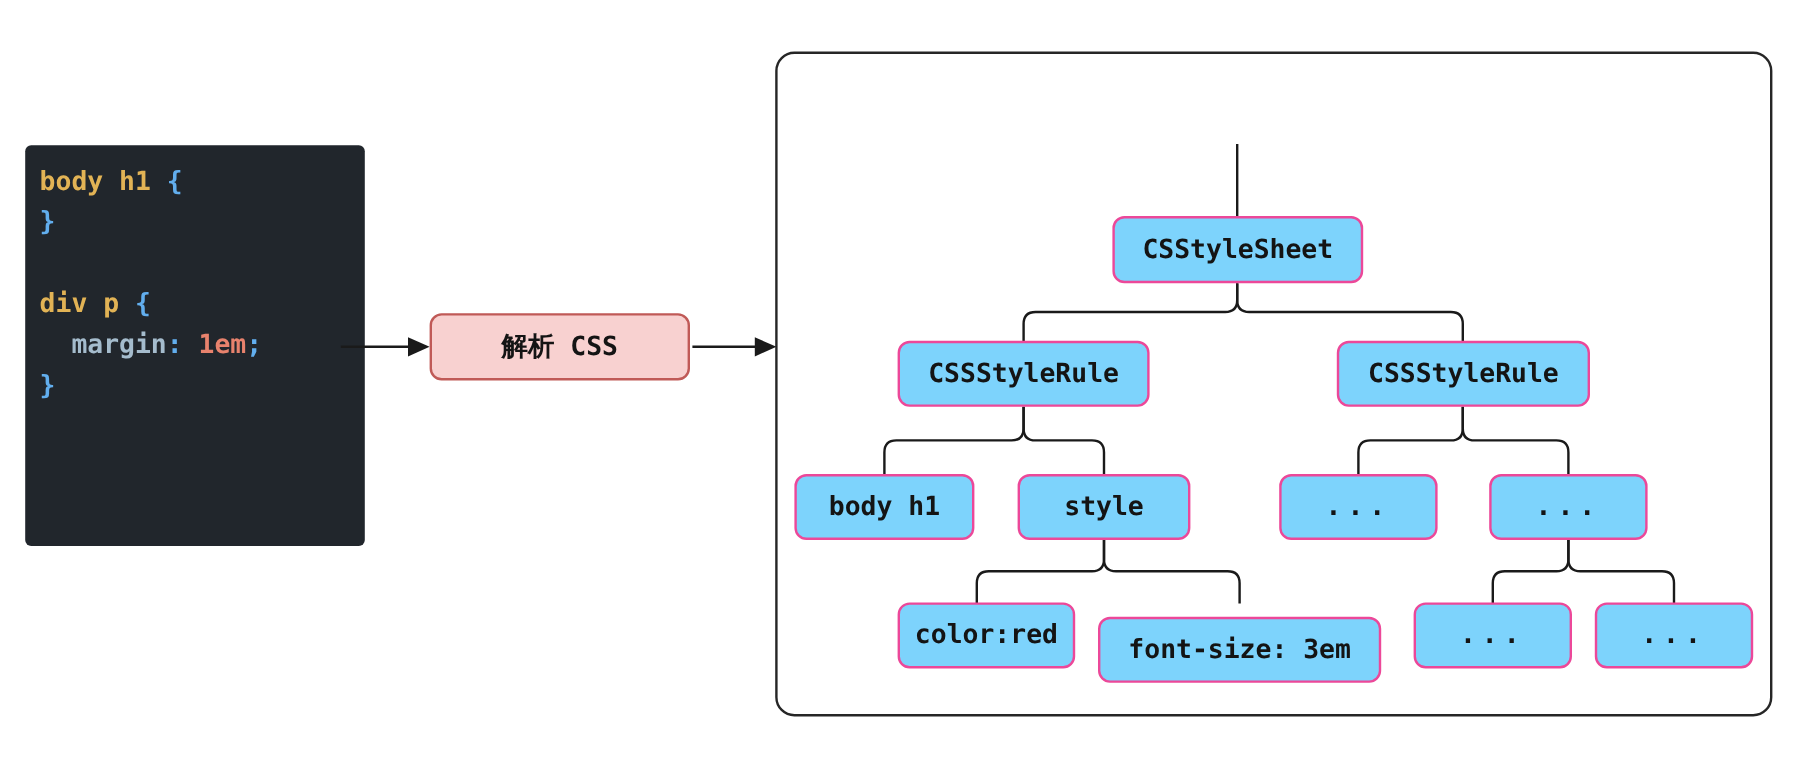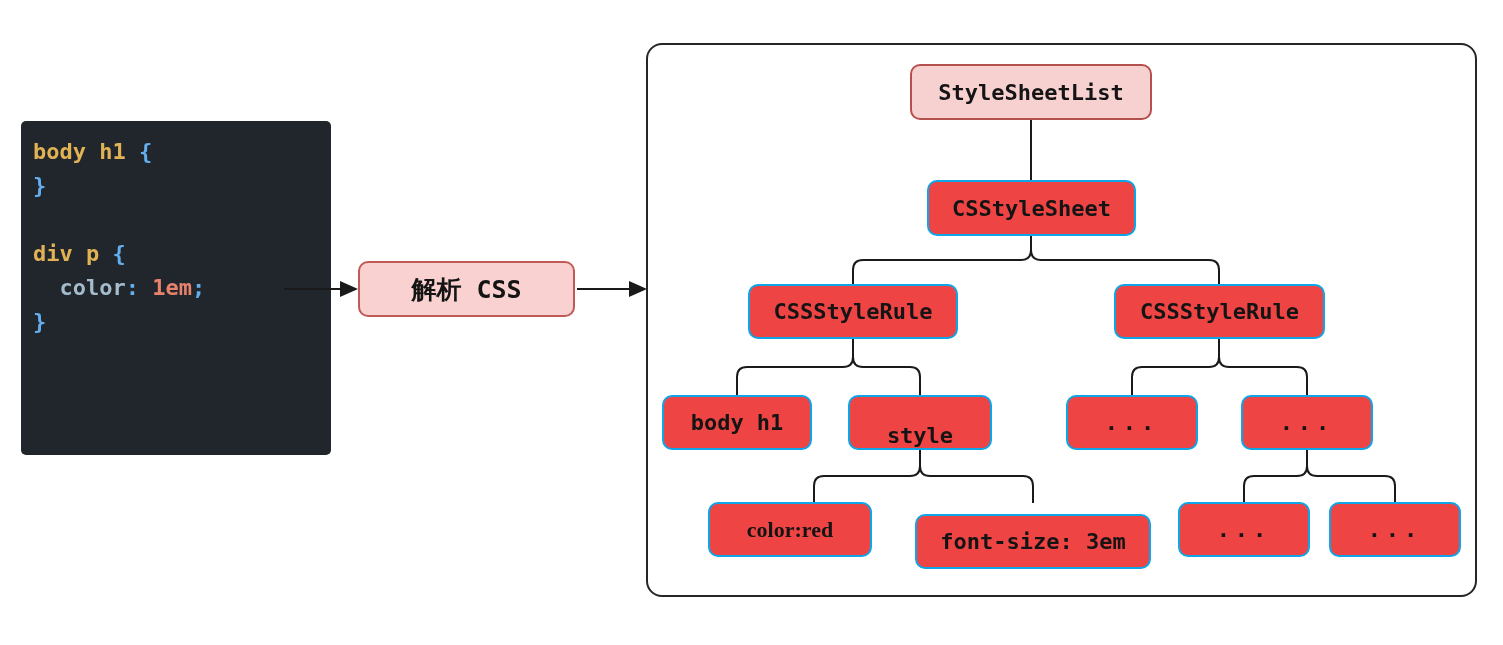--- a/index.html
+++ b/index.html
@@ -6,40 +6,40 @@
   body{
     position:relative;
     width:1503px;height:645px;
     overflow:hidden;
     font-family:"DejaVu Sans Mono","Liberation Mono",monospace;
   }
   .stage{position:absolute;inset:0;}
 
   
   .code-block{
-    position:absolute;left:21px;top:121px;width:310px;height:334px;
+    position:absolute;left:21px;top:121px;width:283px;height:334px;
     background:#21262c;border-radius:5px;box-sizing:border-box;
     padding:14px 0 0 12px;
   }
   .code-line{
     height:34px;line-height:34px;font-size:22px;font-weight:bold;
     white-space:pre;
   }
   .tk-sel {color:#e2b355;}
   .tk-prop{color:#a5bccd;}
   .tk-punc{color:#62aeee;}
   .tk-val {color:#e7eaed;}
   .tk-num {color:#e8826d;}
 
   
   .parse-box{
     position:absolute;left:358px;top:261px;width:217px;height:56px;
     background:#f8d1d0;border:2px solid #c05a57;border-radius:10px;
     box-sizing:border-box;display:flex;align-items:center;justify-content:center;
-    font-size:25px;font-weight:bold;color:#141414;
+    font-size:22px;font-weight:bold;color:#141414;
   }
 
   
   .tree-frame{
     position:absolute;left:646px;top:43px;width:831px;height:554px;
     background:#ffffff;border:2px solid #262626;border-radius:16px;
     box-sizing:border-box;
   }
 
   
@@ -47,48 +47,48 @@
   .edge{stroke:#1a1a1a;stroke-width:2;fill:none;}
   .arrow-line{stroke:#1a1a1a;stroke-width:2;}
   .arrow-head{fill:#1a1a1a;stroke:none;}
 
   
   .node{
     position:absolute;box-sizing:border-box;border-radius:10px;
     display:flex;align-items:center;justify-content:center;
     font-size:22px;font-weight:bold;color:#141414;
   }
-  .node.blue{background:#ef4444;border:2px solid #0ea5e9;}
+  .node.blue{background:#7dd3fc;border:2px solid #ec4899;}
   .node.red {background:#f7d1d0;border:2px solid #b5504e;}
   .node.dots .node-label{letter-spacing:5px;}
 
   .n-ssl      {left:910px; top:64px; width:242px;height:56px;}
   .n-css      {left:927px; top:180px;width:209px;height:56px;}
   .n-rule1    {left:748px; top:284px;width:210px;height:55px;}
   .n-rule2    {left:1114px;top:284px;width:211px;height:55px;}
   .n-bodyh1   {left:662px; top:395px;width:150px;height:55px;}
-  .n-style    {left:848px; top:395px;width:144px;height:55px;align-items:flex-end;}
+  .n-style    {left:848px; top:395px;width:144px;height:55px;}
   .n-dots1    {left:1066px;top:395px;width:132px;height:55px;}
   .n-dots2    {left:1241px;top:395px;width:132px;height:55px;}
-  .n-colorred {left:708px; top:502px;width:164px;height:55px;font-family:Liberation Serif, serif;}
+  .n-colorred {left:748px; top:502px;width:148px;height:55px;}
   .n-fontsize {left:915px; top:514px;width:236px;height:55px;}
   .n-dots3    {left:1178px;top:502px;width:132px;height:55px;}
   .n-dots4    {left:1329px;top:502px;width:132px;height:55px;}
 </style>
 </head>
 <body>
 
 <div class="stage">
 
   <div class="code-block">
     <div class="code-line"><span class="tk-sel">body h1 </span><span class="tk-punc">{</span></div>
     <div class="code-line"><span class="tk-punc">}</span></div>
     <div class="code-line"></div>
     <div class="code-line"><span class="tk-sel">div p </span><span class="tk-punc">{</span></div>
-    <div class="code-line"><span class="tk-prop">  color</span><span class="tk-punc">:</span><span class="tk-num"> 1em</span><span class="tk-punc">;</span></div>
+    <div class="code-line"><span class="tk-prop">  margin</span><span class="tk-punc">:</span><span class="tk-num"> 1em</span><span class="tk-punc">;</span></div>
     <div class="code-line"><span class="tk-punc">}</span></div>
   </div>
 
   <div class="tree-frame"></div>
 
   <svg class="connectors" width="1503" height="645" viewBox="0 0 1503 645">
 
     <line class="arrow-line" x1="284" y1="289" x2="343" y2="289"></line>
     <polygon class="arrow-head" points="358,289 340,281 340,297"></polygon>
 
@@ -105,23 +105,20 @@
     <path class="edge" d="M920 450 L920 466 Q920 476 910 476 L824 476 Q814 476 814 486 L814 503"></path>
     <path class="edge" d="M920 450 L920 466 Q920 476 930 476 L1023 476 Q1033 476 1033 486 L1033 503"></path>
     <path class="edge" d="M1307 450 L1307 466 Q1307 476 1297 476 L1254 476 Q1244 476 1244 486 L1244 503"></path>
     <path class="edge" d="M1307 450 L1307 466 Q1307 476 1317 476 L1385 476 Q1395 476 1395 486 L1395 503"></path>
   </svg>
 
   <div class="parse-box">
     <span class="node-label">解析 CSS</span>
   </div>
 
-  <div class="node red n-ssl">
-      <span class="node-label">StyleSheetList</span>
-    </div>
   <div class="node blue n-css">
       <span class="node-label">CSStyleSheet</span>
     </div>
   <div class="node blue n-rule1">
       <span class="node-label">CSSStyleRule</span>
     </div>
   <div class="node blue n-rule2">
       <span class="node-label">CSSStyleRule</span>
     </div>
   <div class="node blue n-bodyh1">

